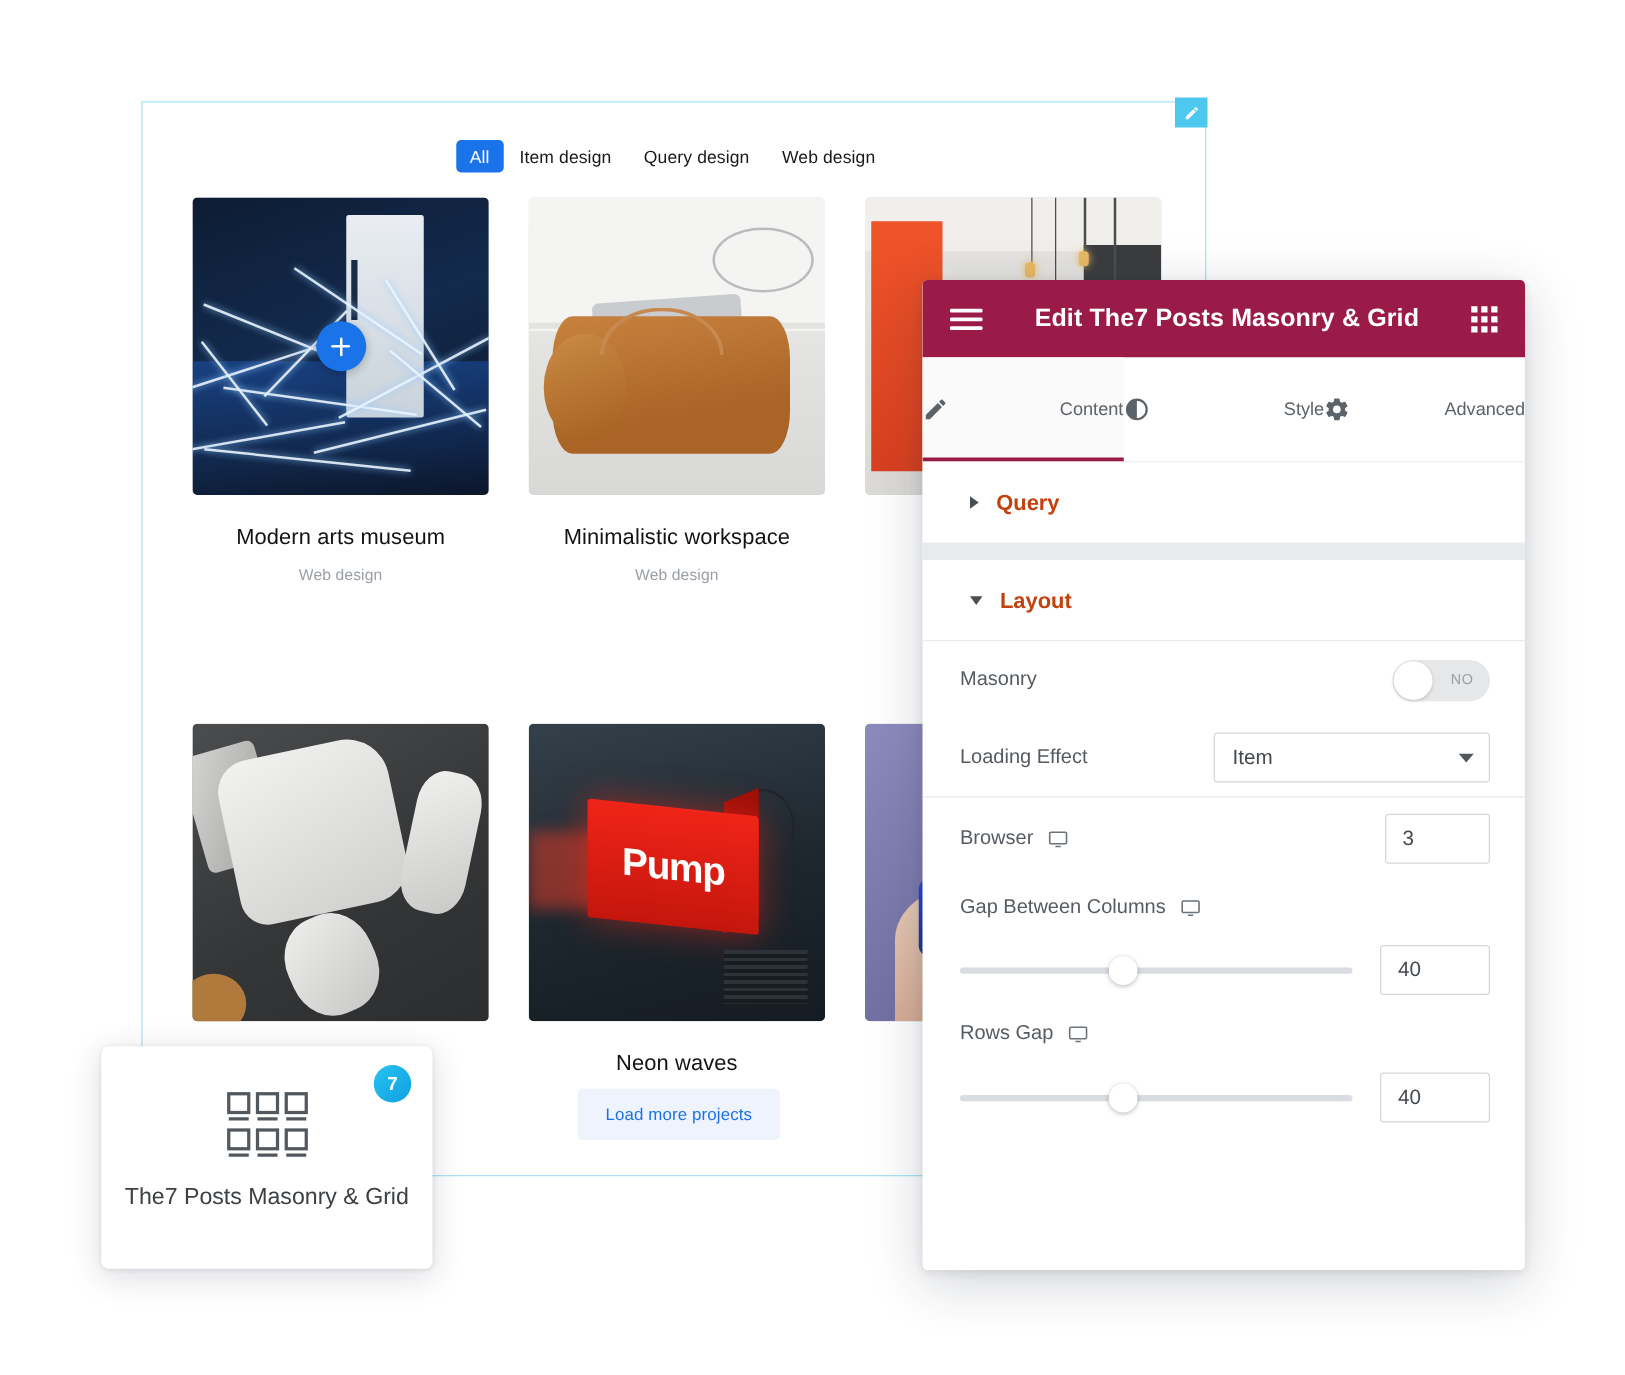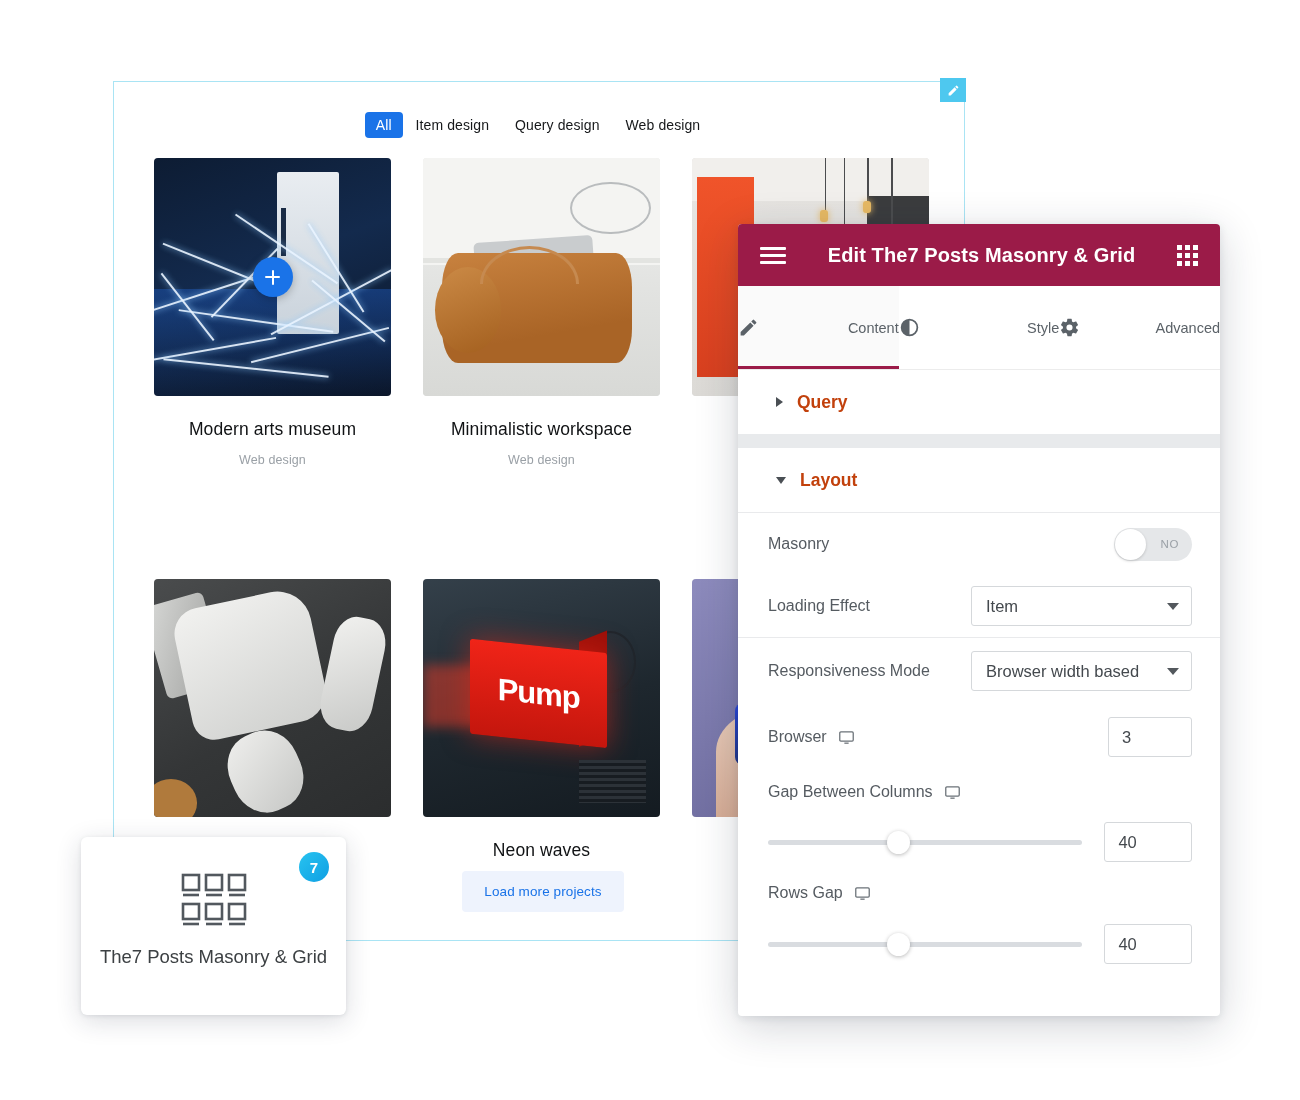--- a/index.html
+++ b/index.html
@@ -445,27 +445,20 @@
     <div class="ctl-row" style="height:62px;justify-content:space-between">
       <span class="ctl-label">Loading Effect</span>
       <div class="select" style="width:221px">
         <span>Item</span>
         <span class="sc"></span>
       </div>
     </div>
 
     <div class="sec-rule"></div>
 
-    <div class="ctl-row" style="height:66px;justify-content:space-between">
-      <span class="ctl-label">Responsiveness Mode</span>
-      <div class="select" style="width:221px">
-        <span>Browser width based</span>
-        <span class="sc"></span>
-      </div>
-    </div>
 
     <div class="ctl-row" style="height:66px;justify-content:space-between">
       <span class="ctl-label">
         <span>Browser</span>
         <span class="mon-icon">
           <svg viewBox="0 0 24 24" fill="none" stroke="#6b7278" stroke-width="1.8">
             <rect x="2.5" y="4" width="19" height="13" rx="1.5"></rect>
               <line x1="9" y1="20" x2="15" y2="20"></line>
           </svg>
         </span>

